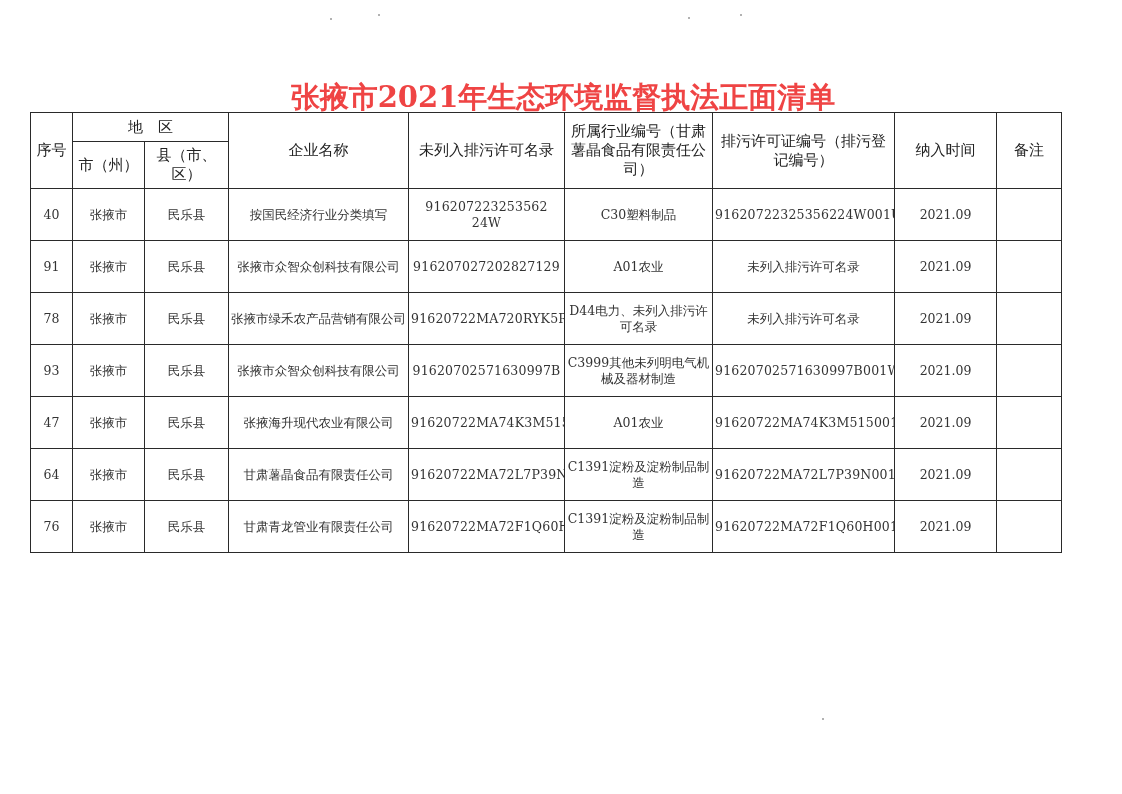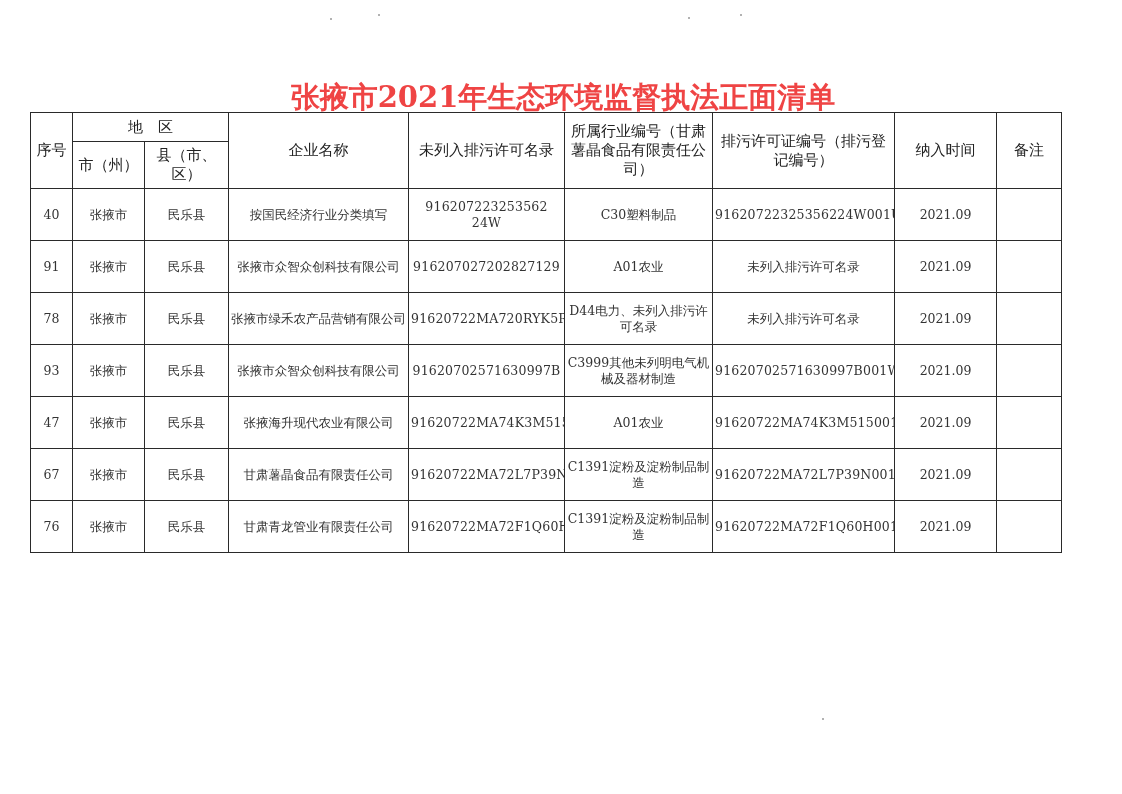--- a/index.html
+++ b/index.html
@@ -143,21 +143,21 @@
       <td>张掖市</td>
       <td>民乐县</td>
       <td>张掖海升现代农业有限公司</td>
       <td class="mono">91620722MA74K3M515</td>
       <td>A01农业</td>
       <td class="mono">91620722MA74K3M515001U</td>
       <td>2021.09</td>
       <td></td>
     </tr>
     <tr>
-      <td>67</td>
+      <td>64</td>
       <td>张掖市</td>
       <td>民乐县</td>
       <td>甘肃薯晶食品有限责任公司</td>
       <td class="mono">91620722MA72L7P39N</td>
       <td>C1391淀粉及淀粉制品制造</td>
       <td class="mono">91620722MA72L7P39N001R</td>
       <td>2021.09</td>
       <td></td>
     </tr>
     <tr>

